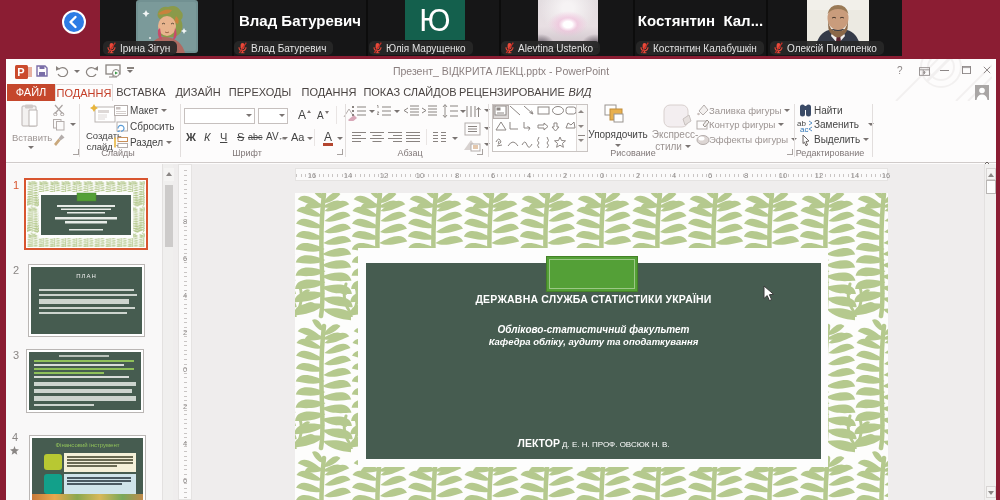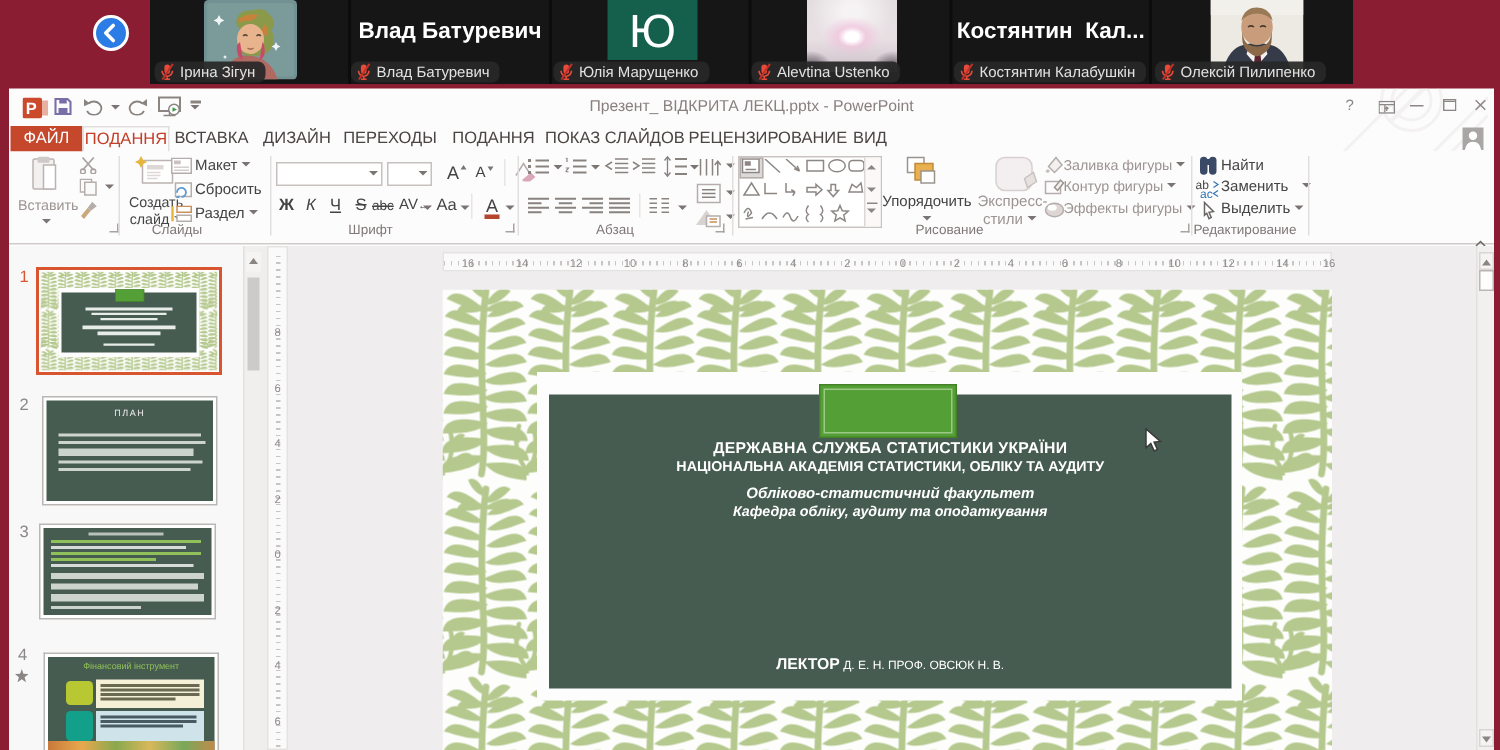--- a/index.html
+++ b/index.html
@@ -197,21 +197,21 @@
       <path d="M1 1 L9 9 M9 1 L1 9" stroke="#8c8686" stroke-width="1.2"></path>
     </svg>
     <div class="tab" id="tabfile">ФАЙЛ</div>
     <div class="tab" id="tabhome" style="left:49px;width:58px;">ПОДАННЯ</div>
     <div class="tab" style="left:107px;width:56px;">ВСТАВКА</div>
     <div class="tab" style="left:166px;width:52px;">ДИЗАЙН</div>
     <div class="tab" style="left:221px;width:66px;">ПЕРЕХОДЫ</div>
     <div class="tab" style="left:289px;width:68px;">ПОДАННЯ</div>
     <div class="tab" style="left:357px;width:94px;">ПОКАЗ СЛАЙДОВ</div>
     <div class="tab" style="left:453px;width:100px;">РЕЦЕНЗИРОВАНИЕ</div>
-    <div class="tab" style="left:557px;width:34px;">ВИД</div>
+    <div class="tab" style="left:557px;width:34px;font-style:italic;">ВИД</div>
     <div class="abs" style="left:969px;top:26px;width:14px;height:15px;background:#a9a6a5;"><svg width="14" height="15" viewBox="0 0 14 15">
         <circle cx="7" cy="5.5" r="2.8" fill="#fff"></circle>
         <path d="M1.5 15 q1 -5.5 5.5 -5.5 q4.5 0 5.5 5.5 z" fill="#fff"></path>
       </svg></div>
     <div id="ribbon">
 
       <svg class="abs" style="left:15px;top:3px;" width="20" height="24" viewBox="0 0 20 24">
         <rect x="1" y="2" width="14" height="20" rx="1" fill="#f3f1f0" stroke="#bab3b1"></rect>
         <rect x="4" y="0.5" width="8" height="4" rx="1" fill="#cfc9c7"></rect>
         <path d="M8 6 h8 v16 h-8 z" fill="#fff" stroke="#bab3b1"></path>
@@ -602,21 +602,20 @@
         </defs>
         <rect width="593" height="307" fill="url(#fp)"></rect>
       </svg>
       </div>
       <div id="mat"></div>
       <div id="dark"></div>
       <div id="chip">
         <div></div>
       </div>
       <div class="st" style="top:129px;font-weight:bold;font-size:10.5px;letter-spacing:.2px;">ДЕРЖАВНА СЛУЖБА СТАТИСТИКИ УКРАЇНИ</div>
-      <div class="st" style="top:142px;font-weight:bold;font-size:9.5px;">НАЦІОНАЛЬНА АКАДЕМІЯ СТАТИСТИКИ, ОБЛІКУ ТА АУДИТУ</div>
       <div class="st" style="top:160px;font-weight:bold;font-style:italic;font-size:10px;">Обліково-статистичний факультет</div>
       <div class="st" style="top:172px;font-weight:bold;font-style:italic;font-size:9.5px;">Кафедра обліку, аудиту та оподаткування</div>
       <div class="st" style="top:273px;font-size:8px;"><b style="font-size:10.5px;">ЛЕКТОР</b> Д. Е. Н. ПРОФ. ОВСЮК Н. В.</div>
       <div id="cscroll">
         <div class="sbarbtn" style="top:4px;border:1px solid #d8d5d4;">
           <div class="tri-up"></div>
         </div>
         <div class="abs" style="left:1px;top:16px;width:10px;height:14px;background:#fdfdfd;border:1px solid #b9b6b4;"></div>
         <div class="sbarbtn" style="top:322px;border:1px solid #d8d5d4;">
           <div class="tri-dn"></div>

